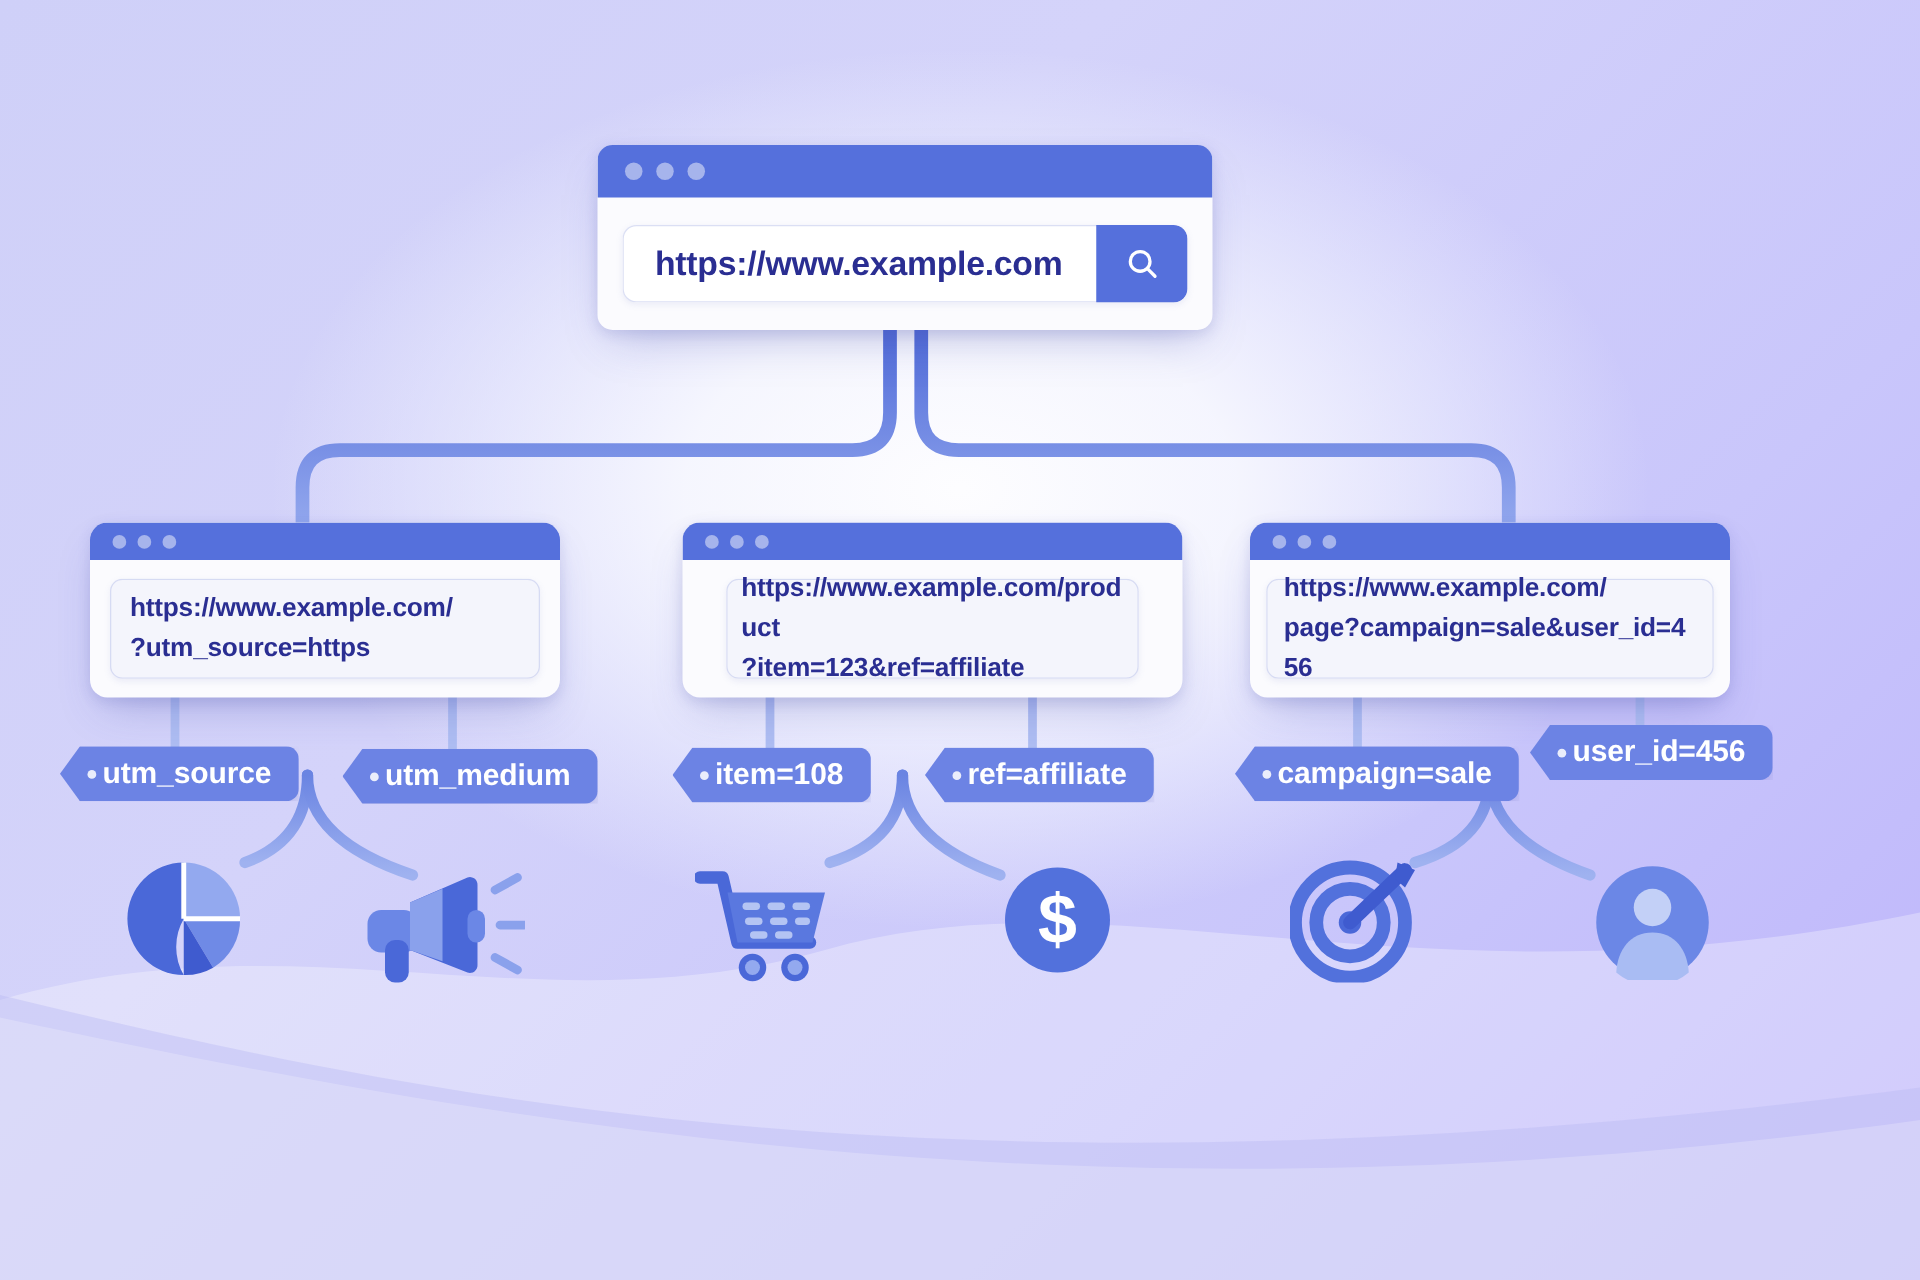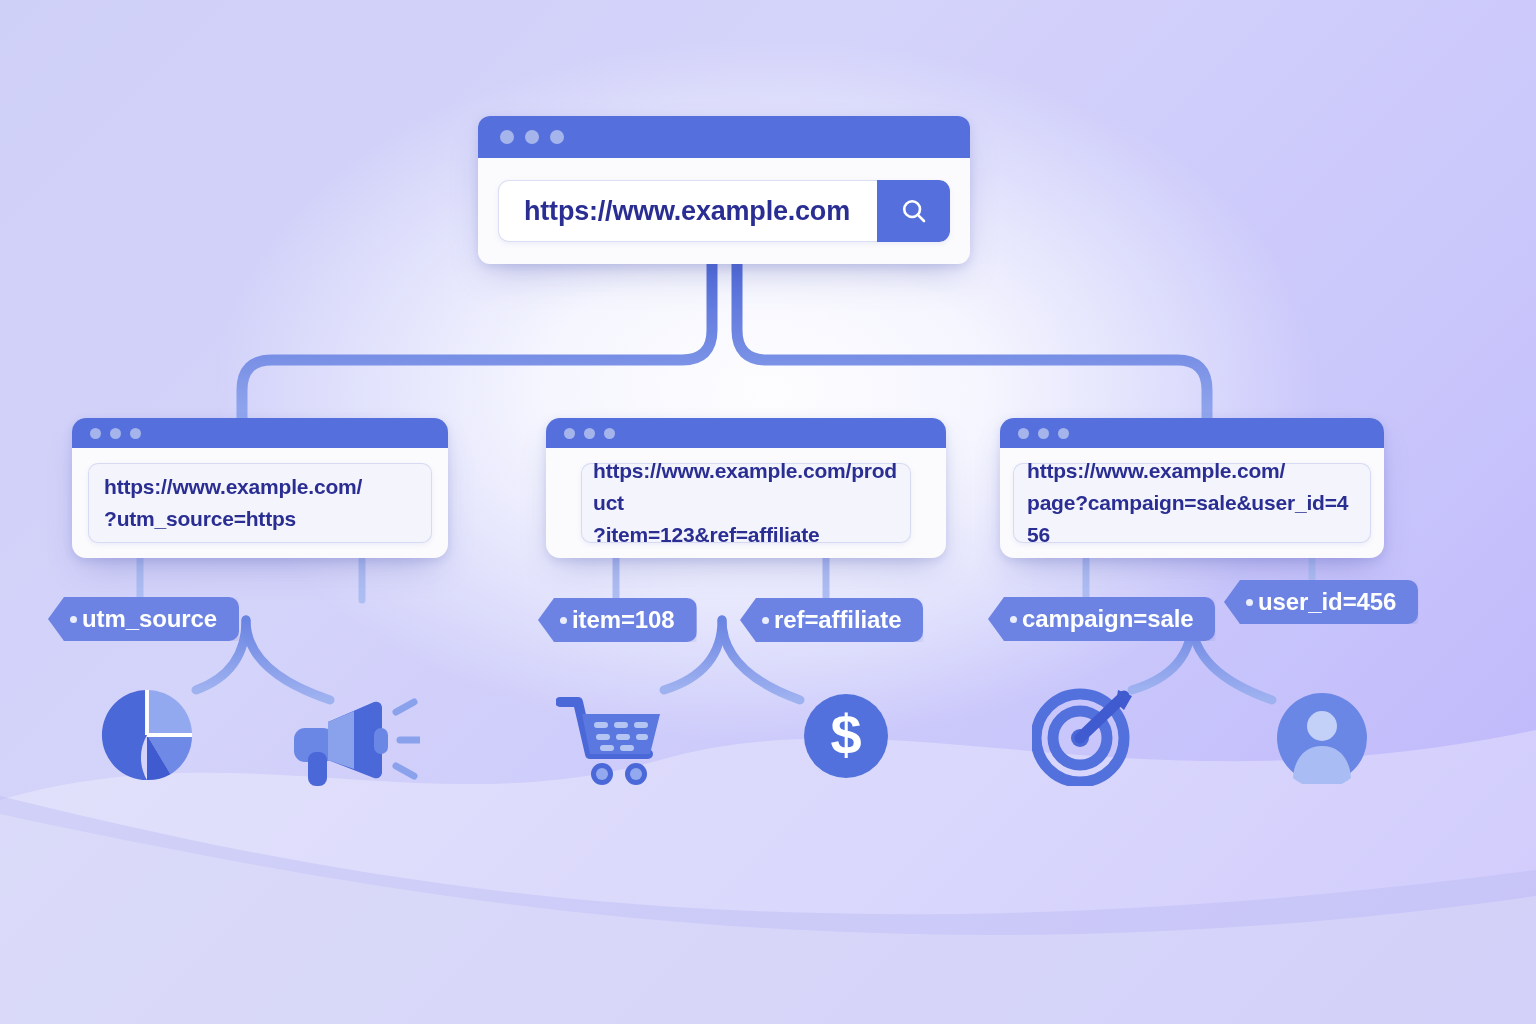--- a/index.html
+++ b/index.html
@@ -207,20 +207,24 @@
           <span>https://www.example.com/</span><br>
           <span>page?campaign=sale&amp;user_id=456</span>
         </span>
       </div>
     </div>
   </div>
 
   <div class="tag" style="left:48px;top:597px">
     <span class="tdot"></span>
     <span>utm_source</span>
+  </div>
+  <div class="tag" style="left:274px;top:599px">
+    <span class="tdot"></span>
+    <span>utm_medium</span>
   </div>
 
   <div class="tag" style="left:538px;top:598px">
     <span class="tdot"></span>
     <span>item=108</span>
   </div>
   <div class="tag" style="left:740px;top:598px">
     <span class="tdot"></span>
     <span>ref=affiliate</span>
   </div>

